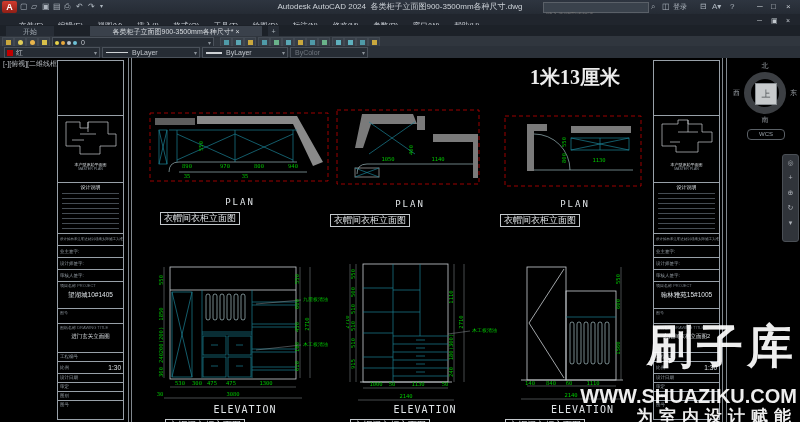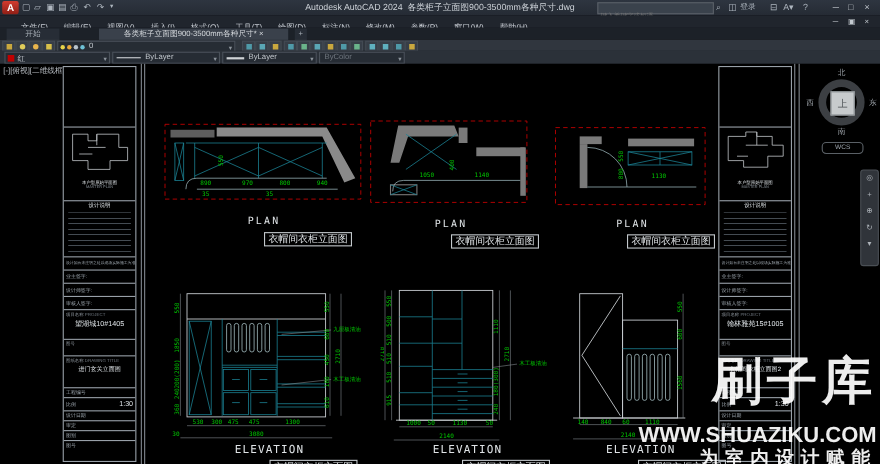--- a/index.html
+++ b/index.html
@@ -30,21 +30,21 @@
   .g{width:5px;height:5px;}
   .dd{background:#262c34;border:1px solid #4a515a;color:#c2c7cd;font-size:7px;display:flex;align-items:center;height:9px;}
   .dd .car{margin-left:auto;color:#8d949c;font-size:6px;padding:0 2px;}
   .dot{width:4px;height:4px;border-radius:50%;margin-left:2px;}
   
   #canvas{left:0;top:58px;width:800px;height:364px;background:#000;}
   .vline{width:1px;background:#80878e;top:0;height:364px;}
   .hd{font-family:"Liberation Serif",serif;font-weight:600;font-size:20px;color:#ececec;text-align:center;}
   .plab{color:#dfe3e6;font:9px "DejaVu Sans Mono",monospace;letter-spacing:2px;text-align:center;}
   .elab{color:#dfe3e6;font:10px "DejaVu Sans Mono",monospace;letter-spacing:1px;text-align:center;}
-  .capwrap{text-align:right;}
+  .capwrap{text-align:left;}
   .capbox{border:1px solid #c3c8cc;color:#dfe3e6;font-size:9px;padding:0 3px;line-height:11px;display:inline-block;}
   .vplabel{color:#b9bec4;font-size:7px;}
   
   .cad text{fill:#00c400;font:5.5px "DejaVu Sans Mono",monospace;text-anchor:middle;}
   .cad text.ann{font-size:5px;text-anchor:start;}
   
   .tb{width:65px;background:#000;border:1px solid #98a0a8;color:#9aa3ab;}
   .tb .sec{border-bottom:1px solid #98a0a8;position:relative;overflow:hidden;}
   .tb .lbl{font-size:4px;color:#8b939b;padding:1px 2px 0 2px;line-height:5px;}
   .tb .val{color:#dde2e6;text-align:center;}
@@ -317,20 +317,21 @@
           <span>审定</span>
         </div>
       <div class="brow">
           <span>图别</span>
         </div>
       <div class="brow" style="border-bottom:0">
           <span>图号</span>
         </div>
     </div>
 
+    <div class="abs hd" style="left:490px;top:6px;width:170px">1米13厘米</div>
 
     <svg class="abs cad" style="left:147px;top:48px" width="186" height="82" viewBox="0 0 186 82">
       <rect x="3" y="7" width="178" height="68" fill="none" stroke="#c40000" stroke-width="0.8" stroke-dasharray="4 3"></rect>
       <rect x="8" y="12" width="40" height="7" fill="#5e5e5e"></rect>
       <polygon points="50,10 150,10 176,56 166,60 146,18 50,18" fill="#8a8a8a"></polygon>
       <g stroke="#1b8396" stroke-width="0.7" fill="none">
         <rect x="12" y="24" width="8" height="34"></rect>
         <path d="M12,24 L20,58 M20,24 L12,58"></path>
         <path d="M22,24 H150 M30,24 V56 M88,24 V56 M146,24 V56"></path>
         <path d="M30,28 L88,54 M88,28 L30,54 M88,28 L146,54 M146,28 L88,54"></path>

